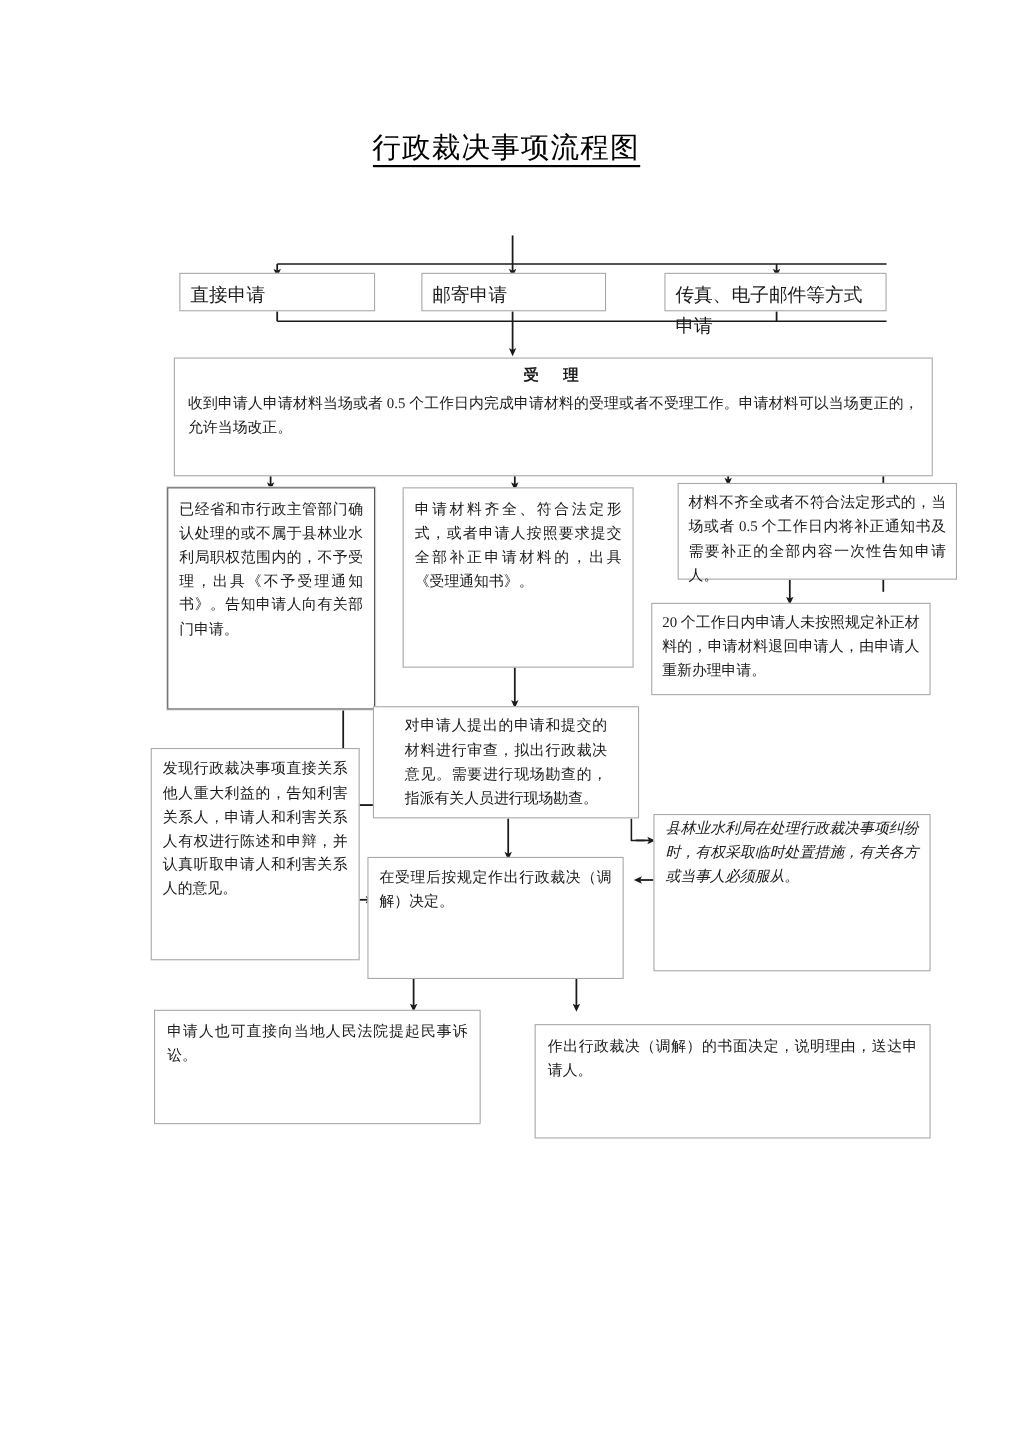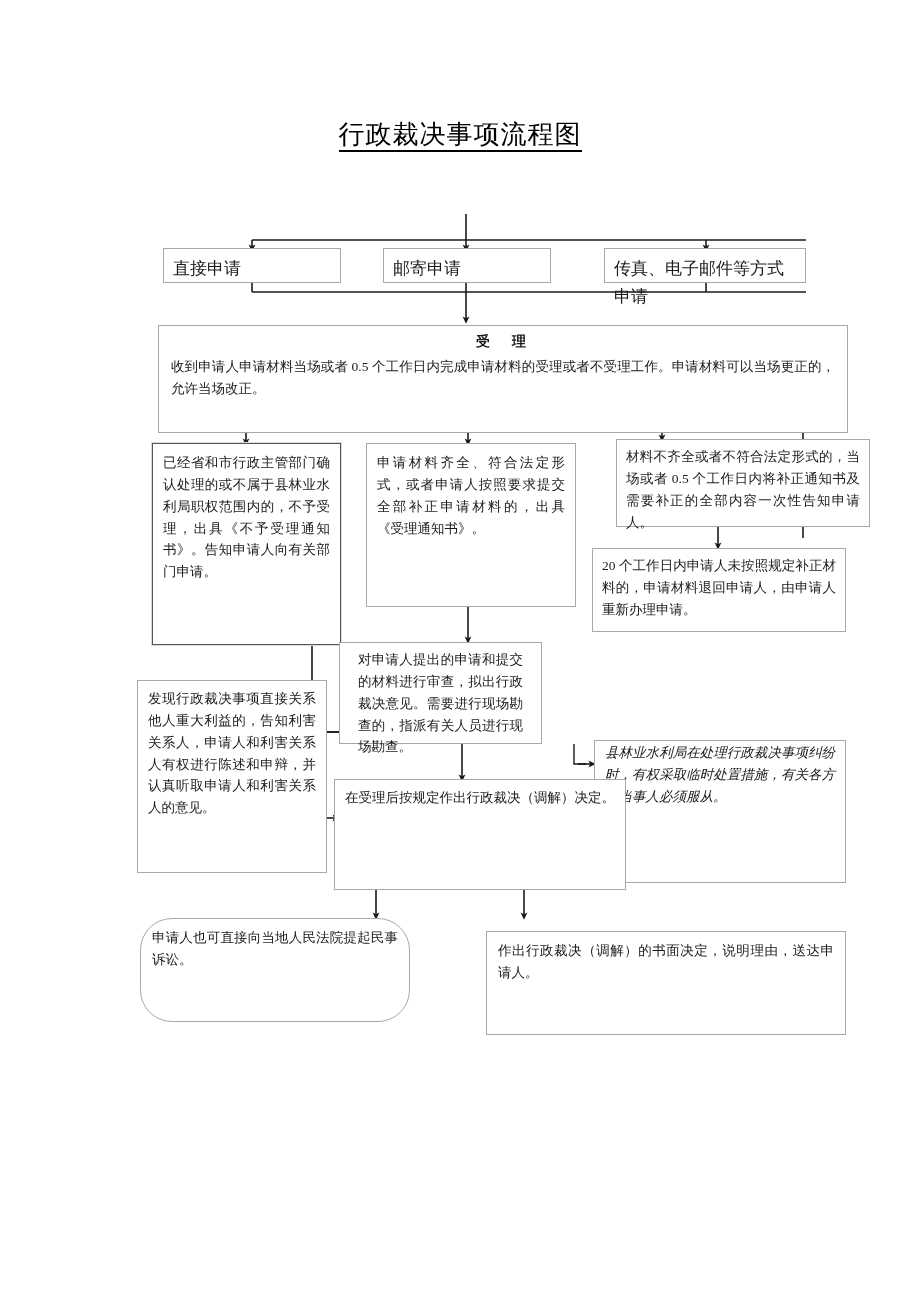--- a/index.html
+++ b/index.html
@@ -165,37 +165,37 @@
   </div>
 
   <div class="box" style="left:592px; top:439px; width:254px; height:88px; padding:6px 9px;margin-left:24px;">
     <span class="inner justify">材料不齐全或者不符合法定形式的，当场或者 0.5 个工作日内将补正通知书及需要补正的全部内容一次性告知申请人。</span>
   </div>
 
   <div class="box" style="left:592px; top:548px; width:254px; height:84px; padding:6px 9px;">
     <span class="inner justify">20 个工作日内申请人未按照规定补正材料的，申请材料退回申请人，由申请人重新办理申请。</span>
   </div>
 
-  <div class="box" style="left:339px; top:642px; width:203px; height:102px; padding:6px 18px;">
+  <div class="box" style="left:339px; top:642px; width:242px; height:102px; padding:6px 28px;">
     <span class="inner justify">对申请人提出的申请和提交的材料进行审查，拟出行政裁决意见。需要进行现场勘查的，指派有关人员进行现场勘查。</span>
   </div>
 
   <div class="box" style="left:137px; top:680px; width:190px; height:193px; padding:7px 10px;">
     <span class="inner justify">发现行政裁决事项直接关系他人重大利益的，告知利害关系人，申请人和利害关系人有权进行陈述和申辩，并认真听取申请人和利害关系人的意见。</span>
   </div>
 
   <div class="box" style="left:594px; top:740px; width:252px; height:143px; padding:1px 10px;font-style:italic;">
     <span class="inner justify">县林业水利局在处理行政裁决事项纠纷时，有权采取临时处置措施，有关各方或当事人必须服从。</span>
   </div>
 
-  <div class="box" style="left:334px; top:779px; width:292px; height:111px; padding:7px 10px;">
+  <div class="box" style="left:334px; top:779px; width:233px; height:111px; padding:7px 10px;">
     <span class="inner justify">在受理后按规定作出行政裁决（调解）决定。</span>
   </div>
 
-  <div class="box" style="left:140px; top:918px; width:270px; height:104px; padding:8px 11px;border-radius:32px;">
+  <div class="box" style="left:140px; top:918px; width:297px; height:104px; padding:8px 11px;">
     <span class="inner justify">申请人也可直接向当地人民法院提起民事诉讼。</span>
   </div>
 
   <div class="box" style="left:486px; top:918px; width:360px; height:104px; padding:8px 11px;margin-top:13px;">
     <span class="inner justify">作出行政裁决（调解）的书面决定，说明理由，送达申请人。</span>
   </div>
 
 </div>
 
 </body></html>

